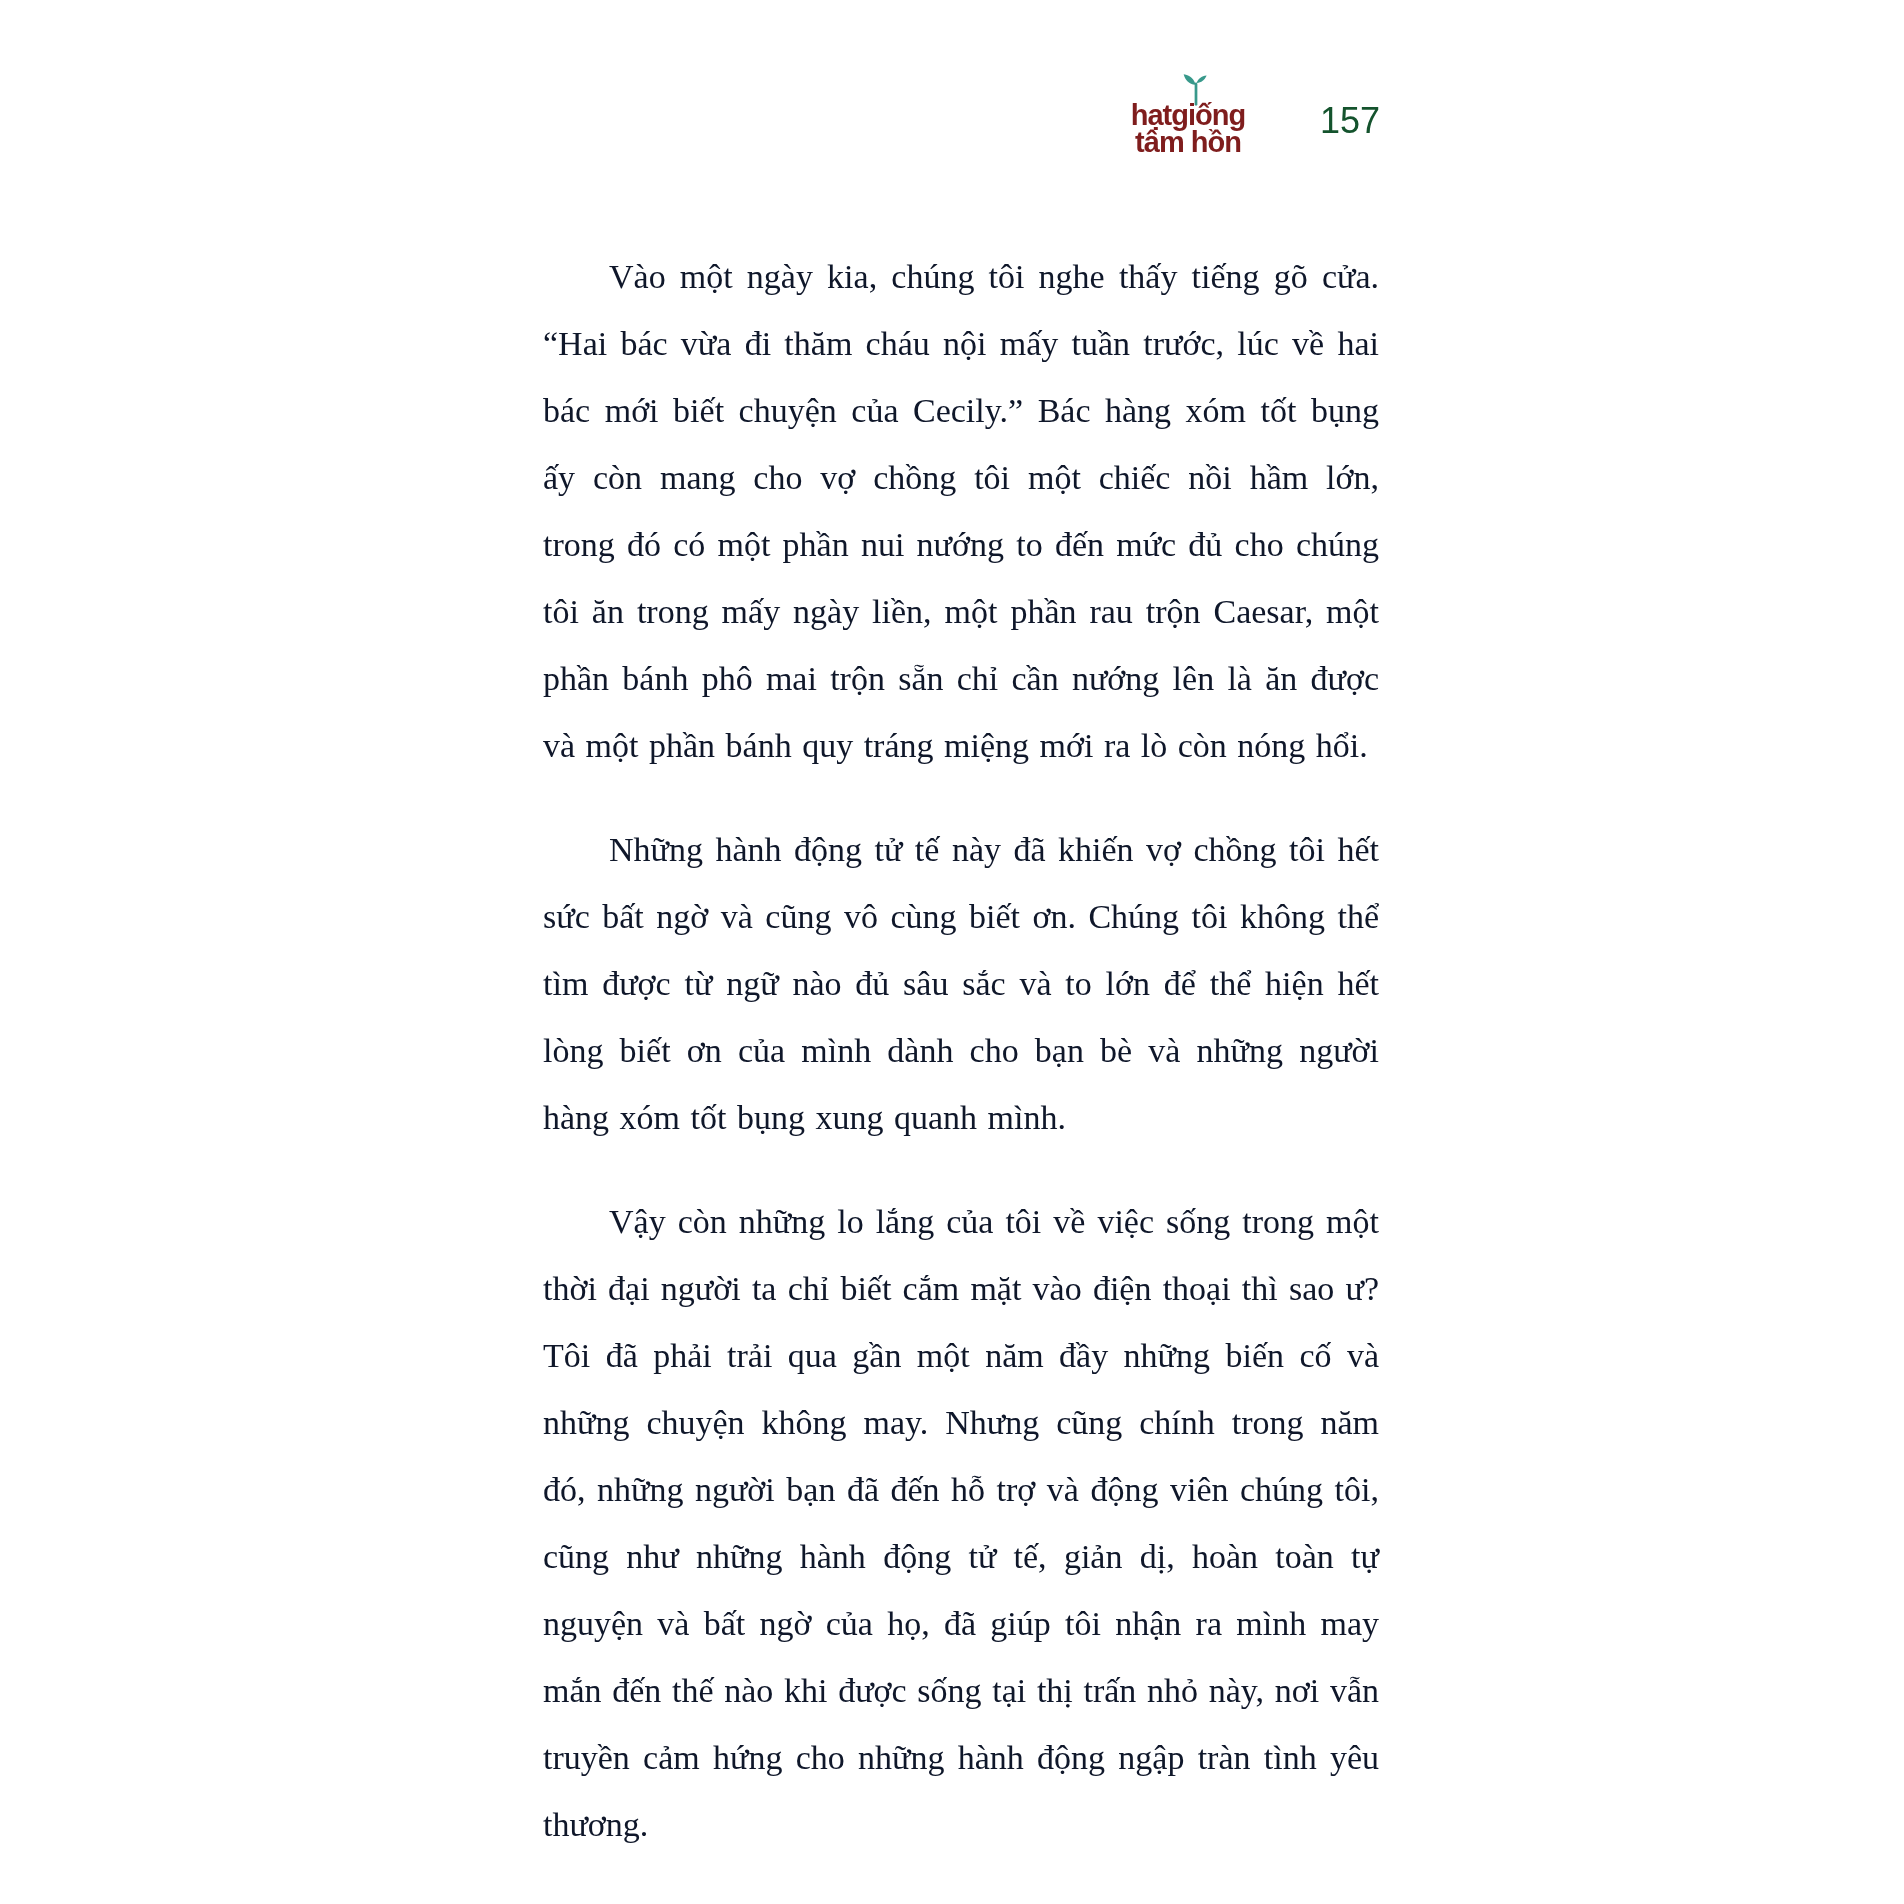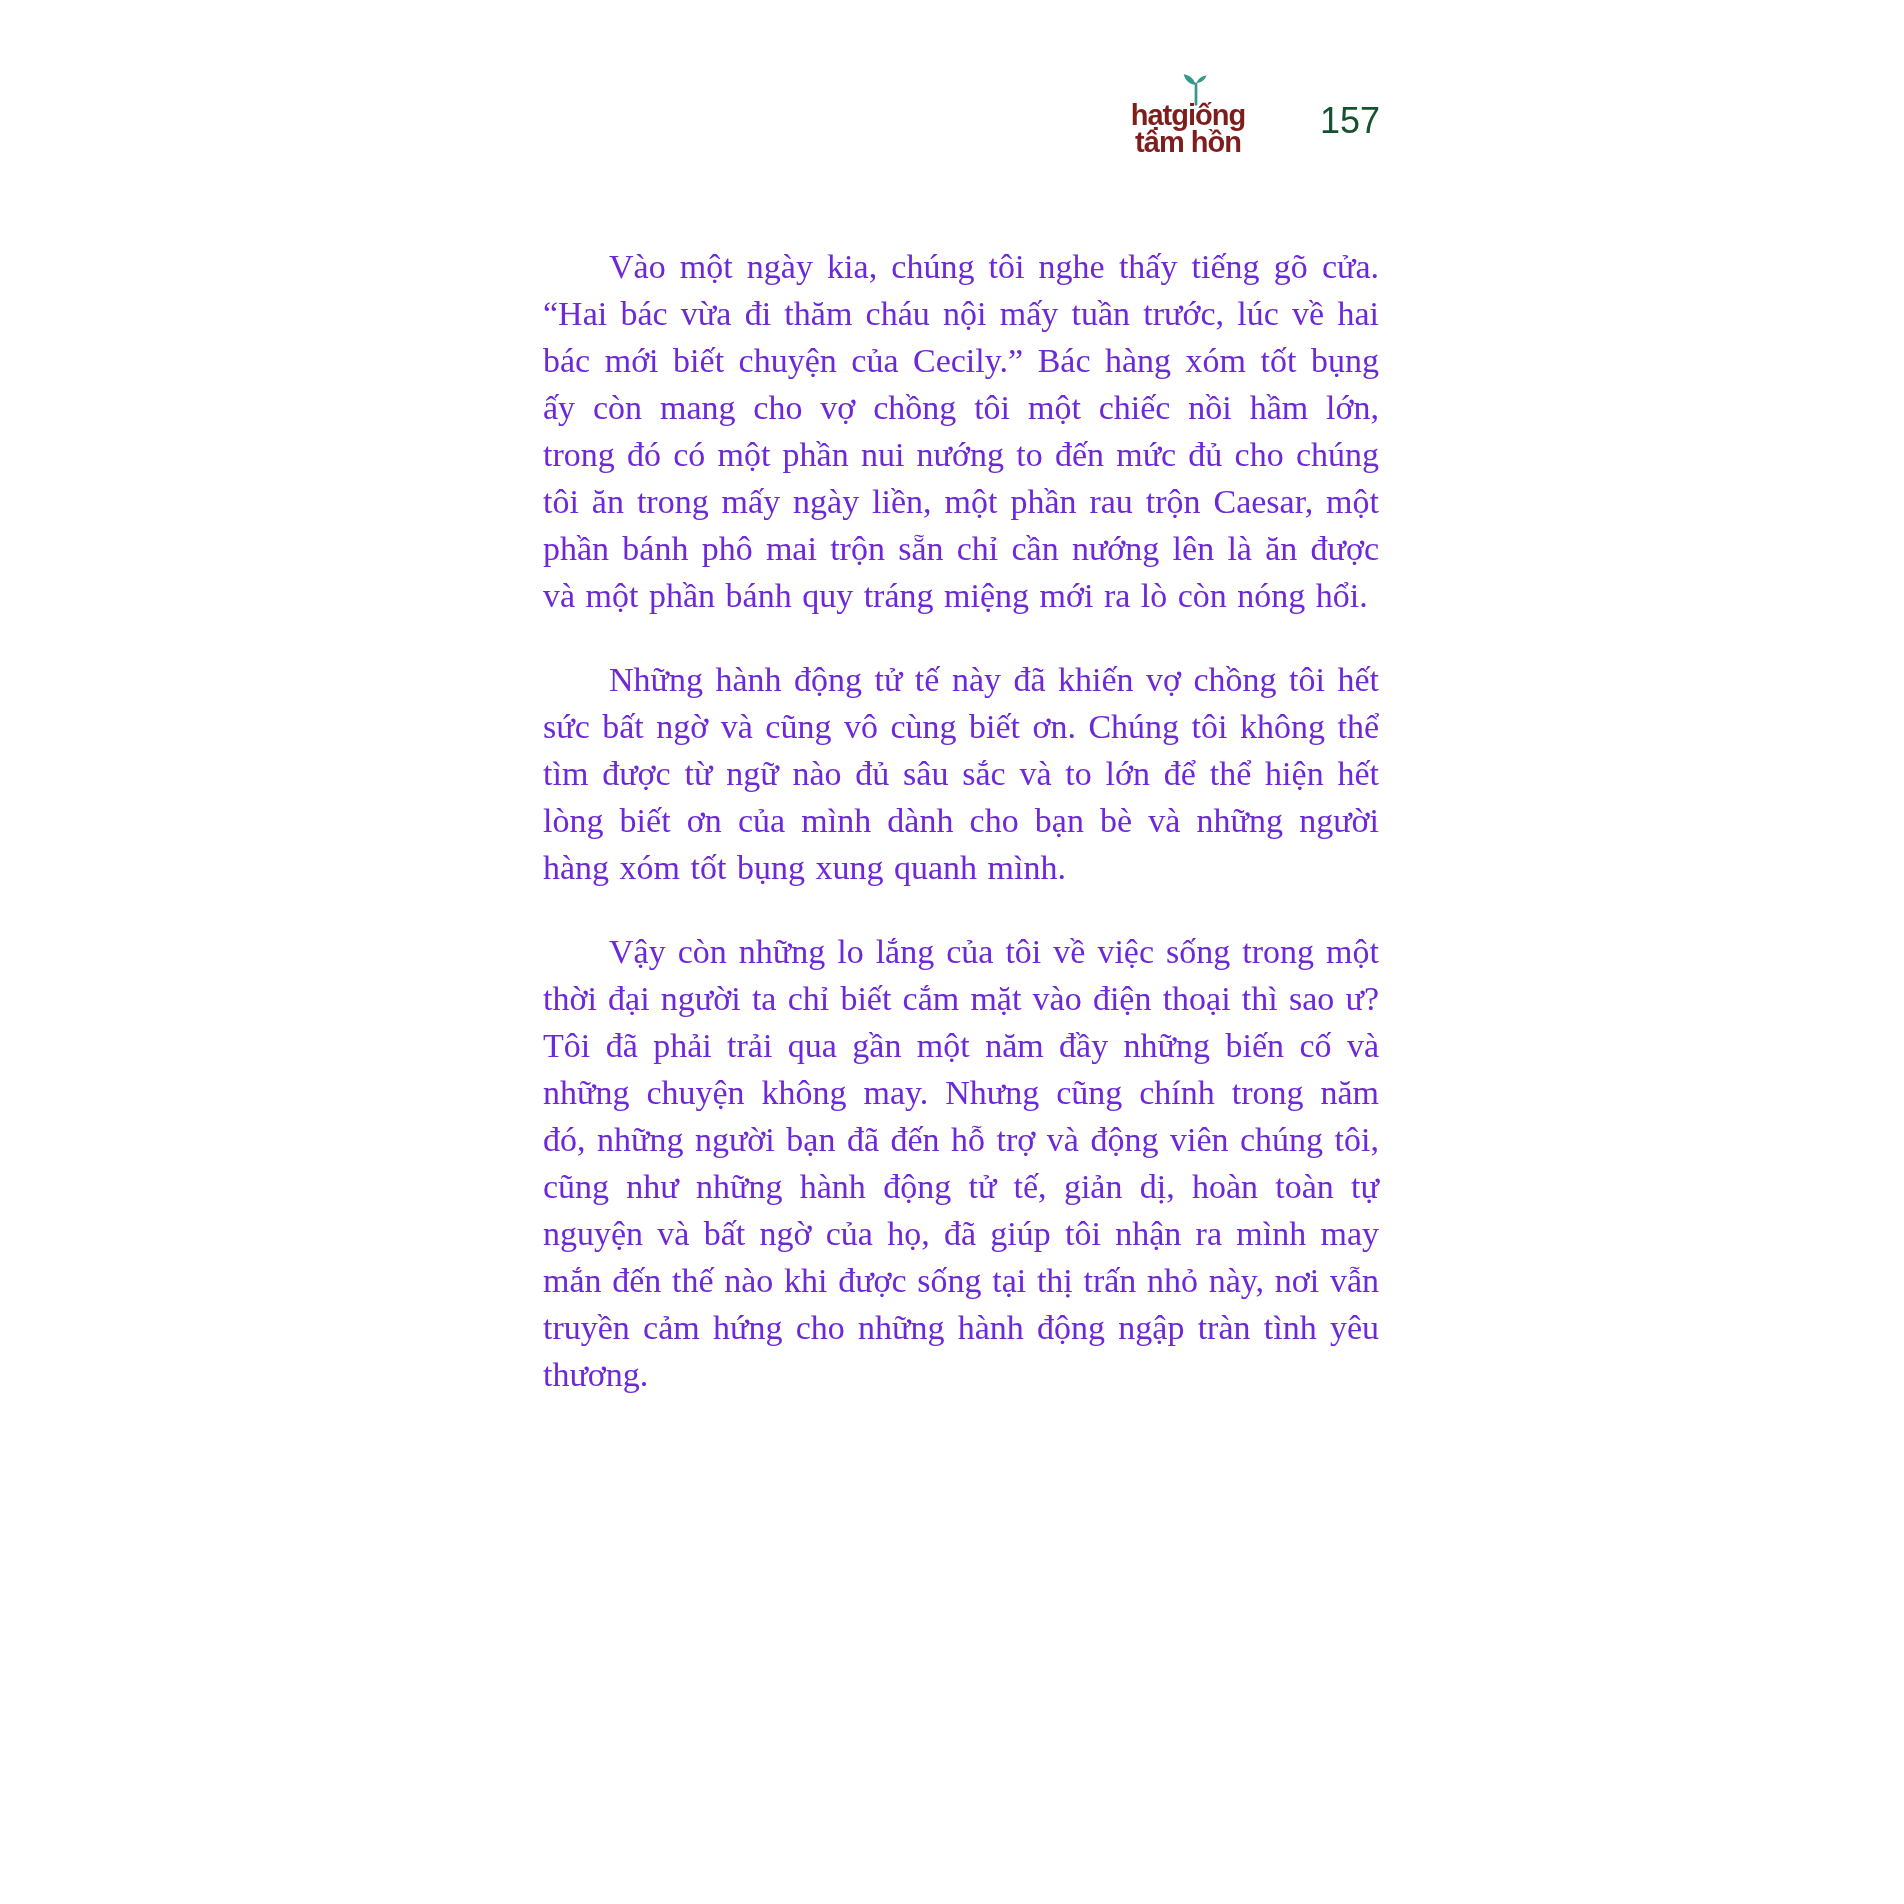--- a/index.html
+++ b/index.html
@@ -52,22 +52,22 @@
   
   .text-column {
     position: absolute;
     left: 543px;
     top: 243px;
     width: 836px;
   }
   .text-column p {
     margin: 0 0 37px 0;
     font-size: 34px;
-    line-height: 47px;
-    color: #6d28d9;
+    line-height: 67px;
+    color: #0f172a;
     text-align: justify;
     text-indent: 66px;
     word-spacing: 2px;
   }
   .text-column p:last-child { margin-bottom: 14px; }
 </style>
 </head>
 <body>
 
 <div class="page">

